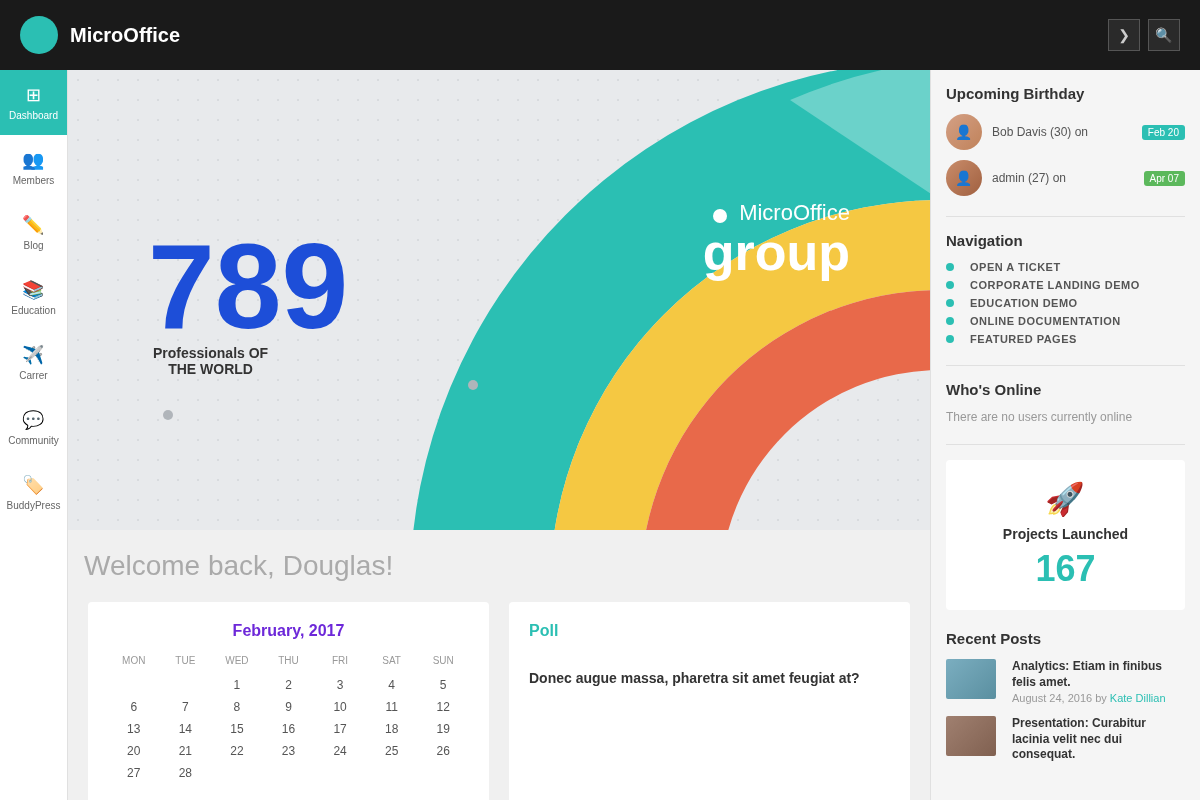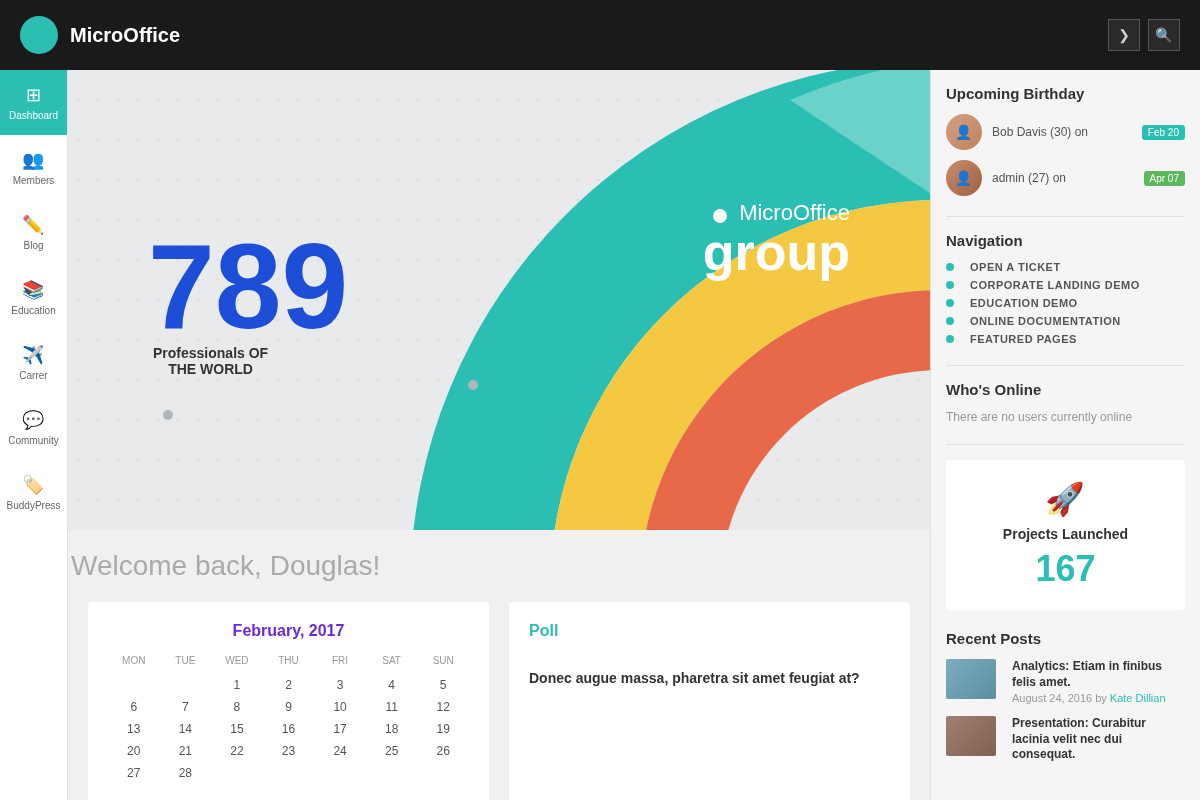--- a/index.html
+++ b/index.html
@@ -173,21 +173,21 @@
     .map-dot {
       position: absolute;
       width: 10px; height: 10px;
       background: #b0b5ba;
       border-radius: 50%;
       z-index: 4;
     }
 
     
     #welcome-section {
-      padding: 20px 20px 0 3px;
+      padding: 20px 20px 0 16px;
     }
     #welcome-text {
       font-size: 28px;
       color: #aaa;
       font-weight: 300;
       margin-bottom: 20px;
     }
 
     
     #cards-row {

